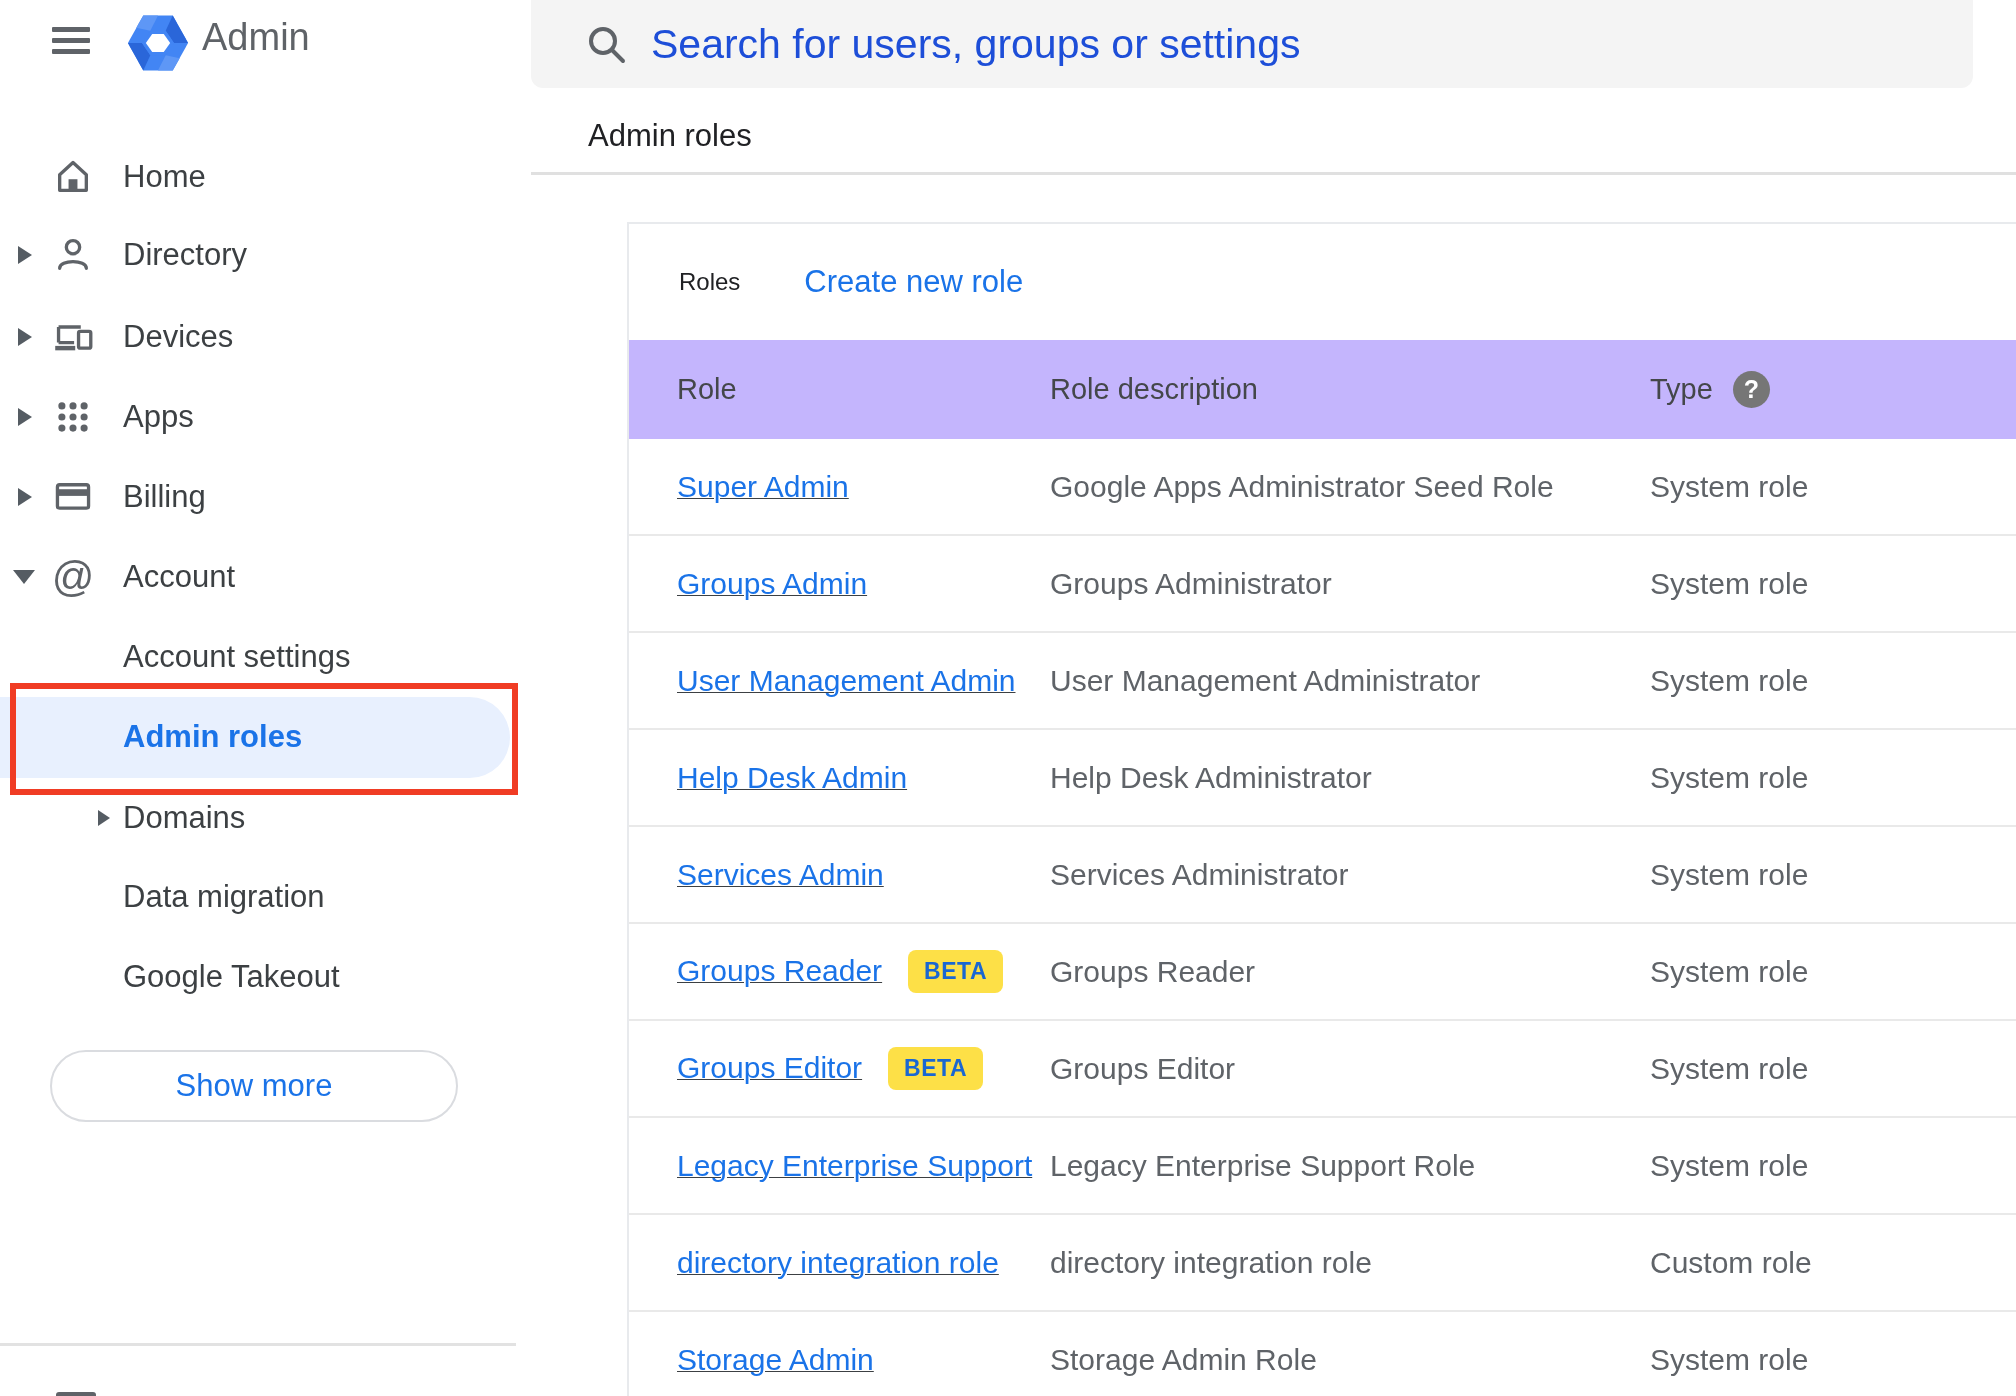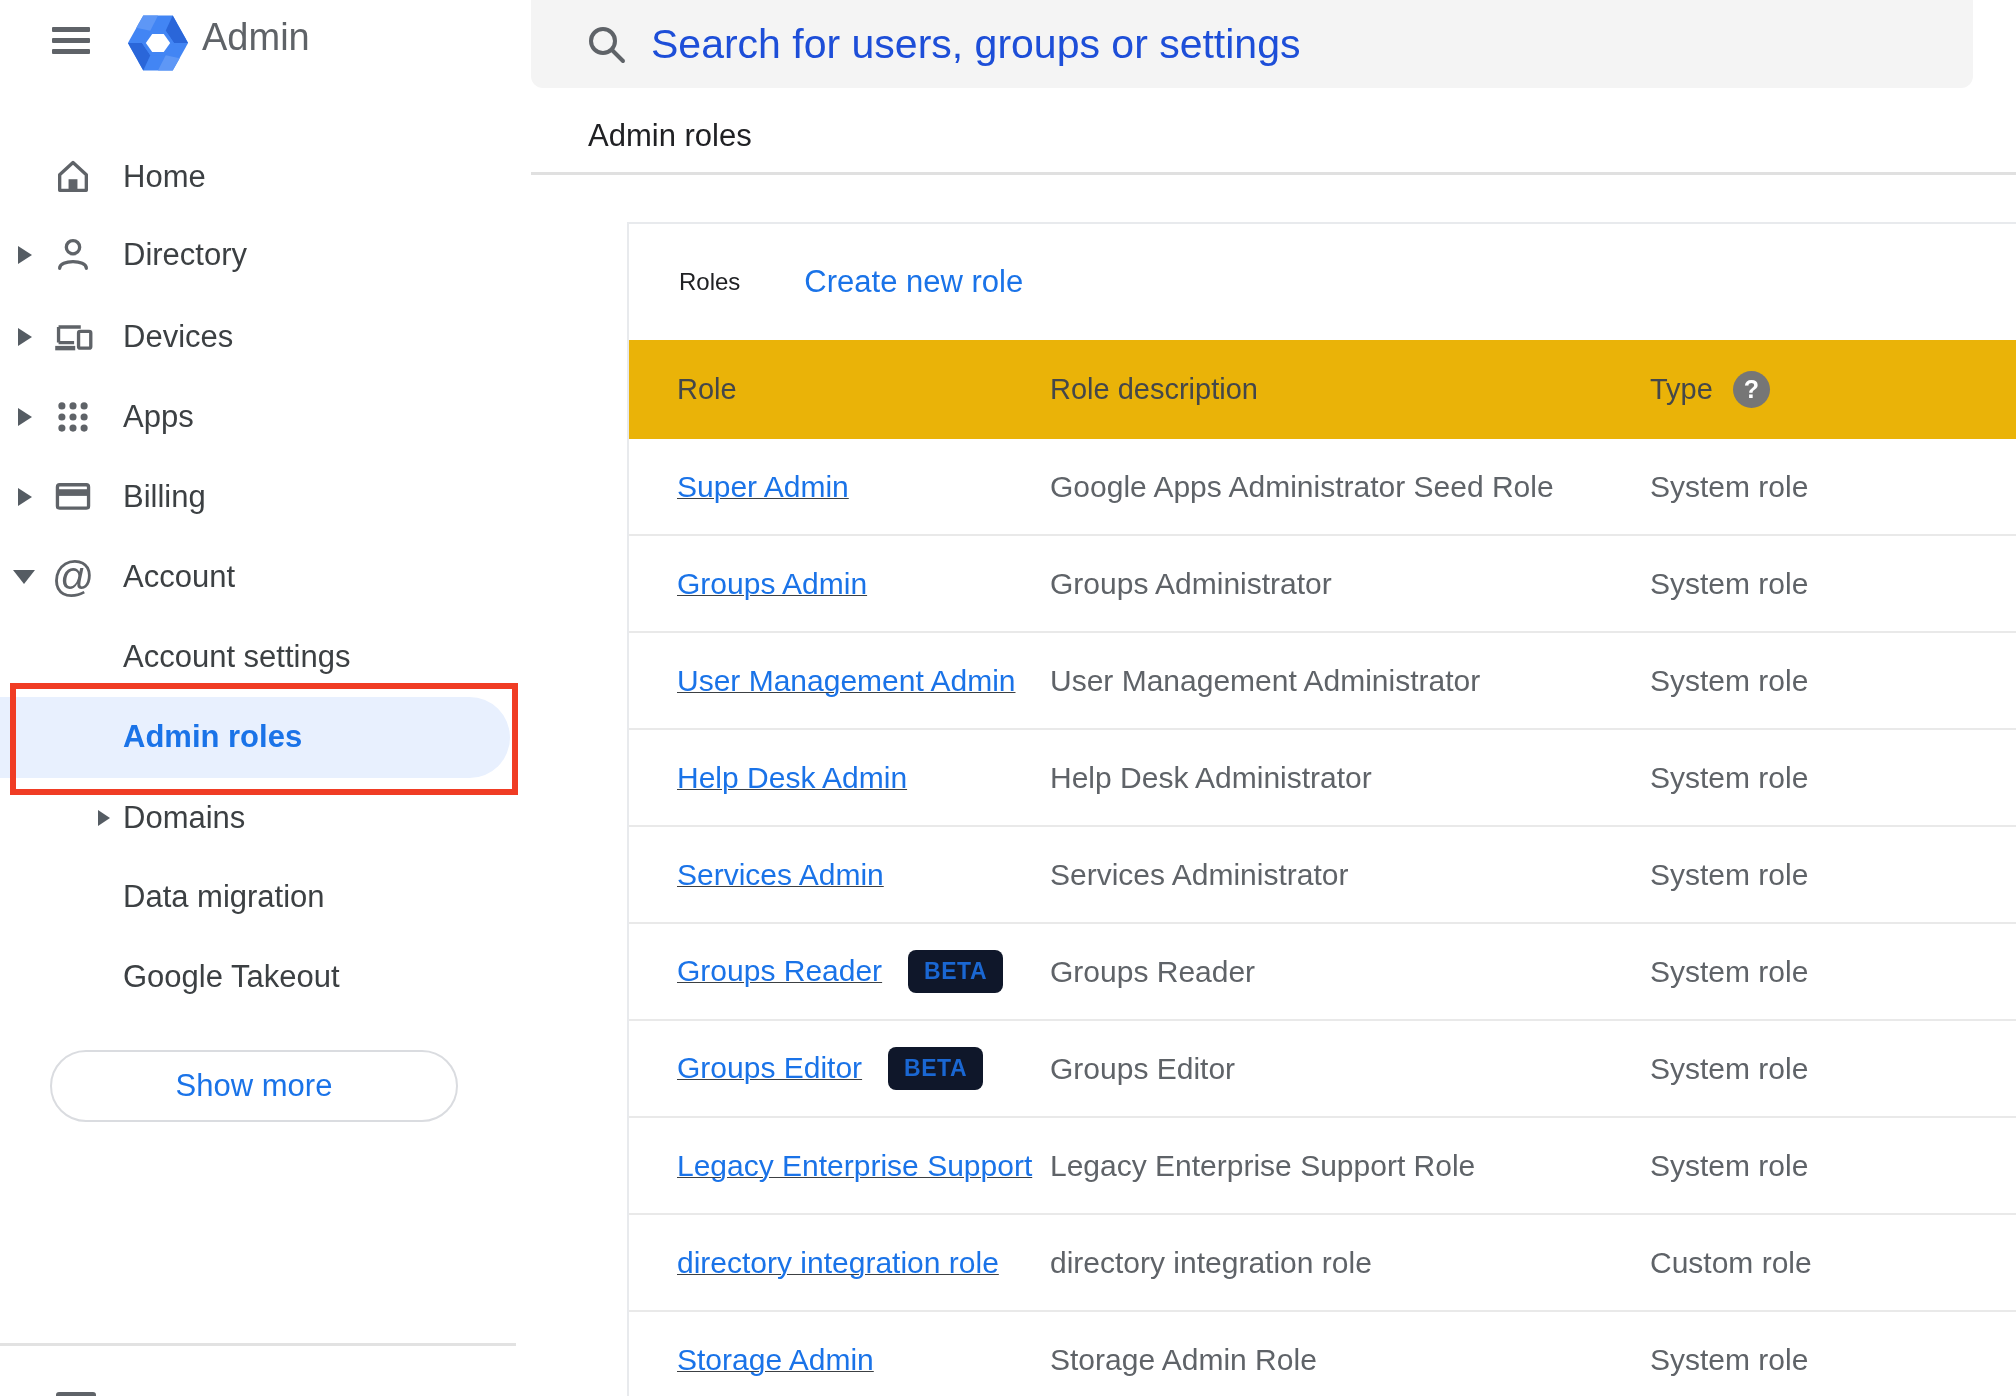--- a/index.html
+++ b/index.html
@@ -46,34 +46,34 @@
   .breadcrumb { position:absolute; left:588px; top:118px; font-size:31px; color:#202124; font-weight:500; }
   .top-divider { position:absolute; left:531px; top:172px; width:1485px; height:3px; background:#e0e0e0; }
   .card {
     position:absolute; left:627px; top:222px; width:1389px; height:1174px;
     background:#fff; border-left:2px solid #e8eaed; border-top:2px solid #e8eaed;
   }
   .card-header { height:116px; display:flex; align-items:center; padding-left:50px; }
   .card-title { font-size:24px; font-weight:500; color:#202124; }
   .create-link { margin-left:64px; font-size:31px; color:#1a73e8; cursor:pointer; }
   .thead {
-    height:99px; background:#eab308;
+    height:99px; background:#c4b5fd;
     display:grid; grid-template-columns:373px 600px 1fr; align-items:center; padding-left:48px;
     font-size:29px; color:#44474a;
   }
   .th-type { display:flex; align-items:center; }
   .help-circle { margin-left:20px; width:37px; height:37px; border-radius:50%; background:#767676;
     color:#fff; font-size:25px; font-weight:700; display:flex; align-items:center; justify-content:center; cursor:pointer; }
   .trow {
     height:97px; border-bottom:2px solid #e9e9e9;
     display:grid; grid-template-columns:373px 600px 1fr; align-items:center; padding-left:48px;
   }
   .trow .role a { font-size:30px; color:#1a73e8; text-decoration:none; cursor:pointer; }
   .trow .desc, .trow .type { font-size:30px; color:#5f6368; }
-  .beta { display:inline-block; margin-left:26px; padding:8px 16px; background:#0f172a;
+  .beta { display:inline-block; margin-left:26px; padding:8px 16px; background:#fde047;
     border-radius:8px; color:#1a67d2; font-size:23px; font-weight:700; letter-spacing:0.5px; vertical-align:2px; }
   .cell.role { white-space:nowrap;text-decoration:underline; }
 </style>
 </head>
 <body>
 
 <div class="hamburger">
   <span></span>
     <span></span>
     <span></span>

